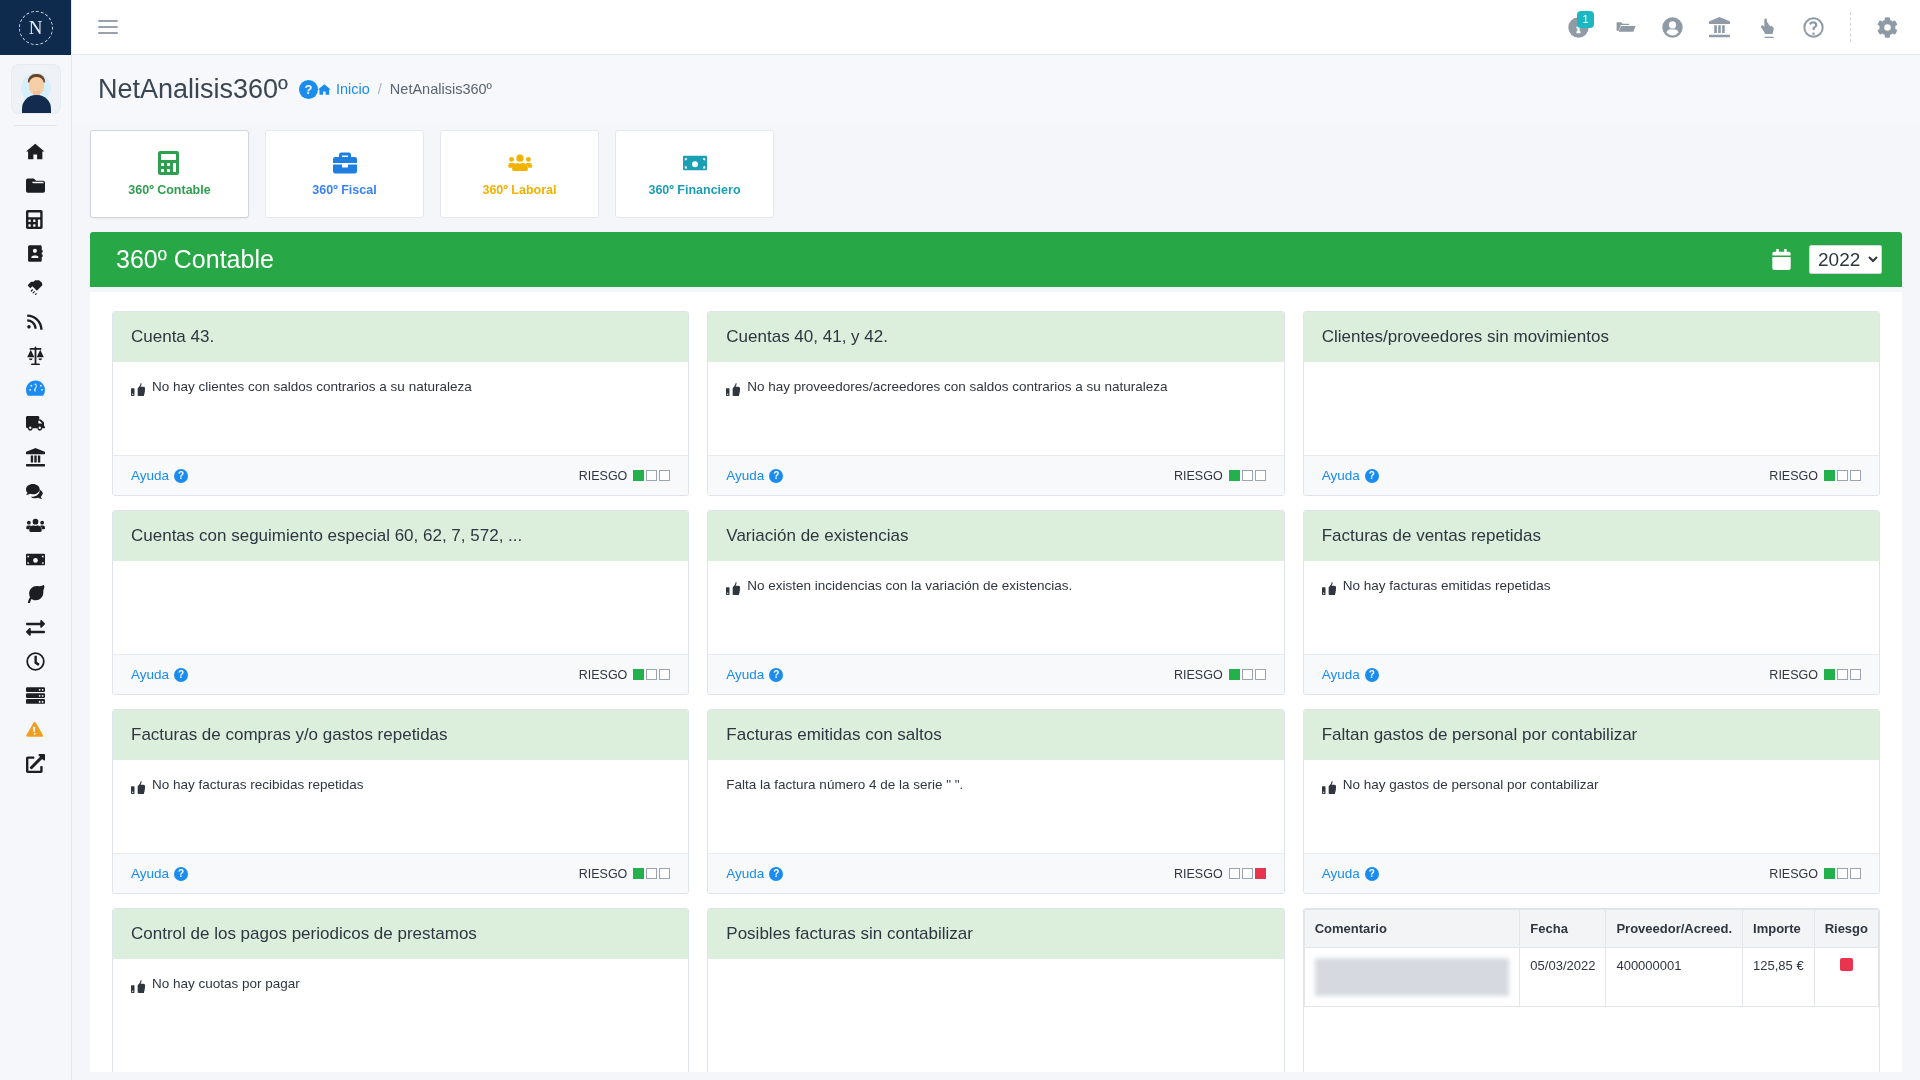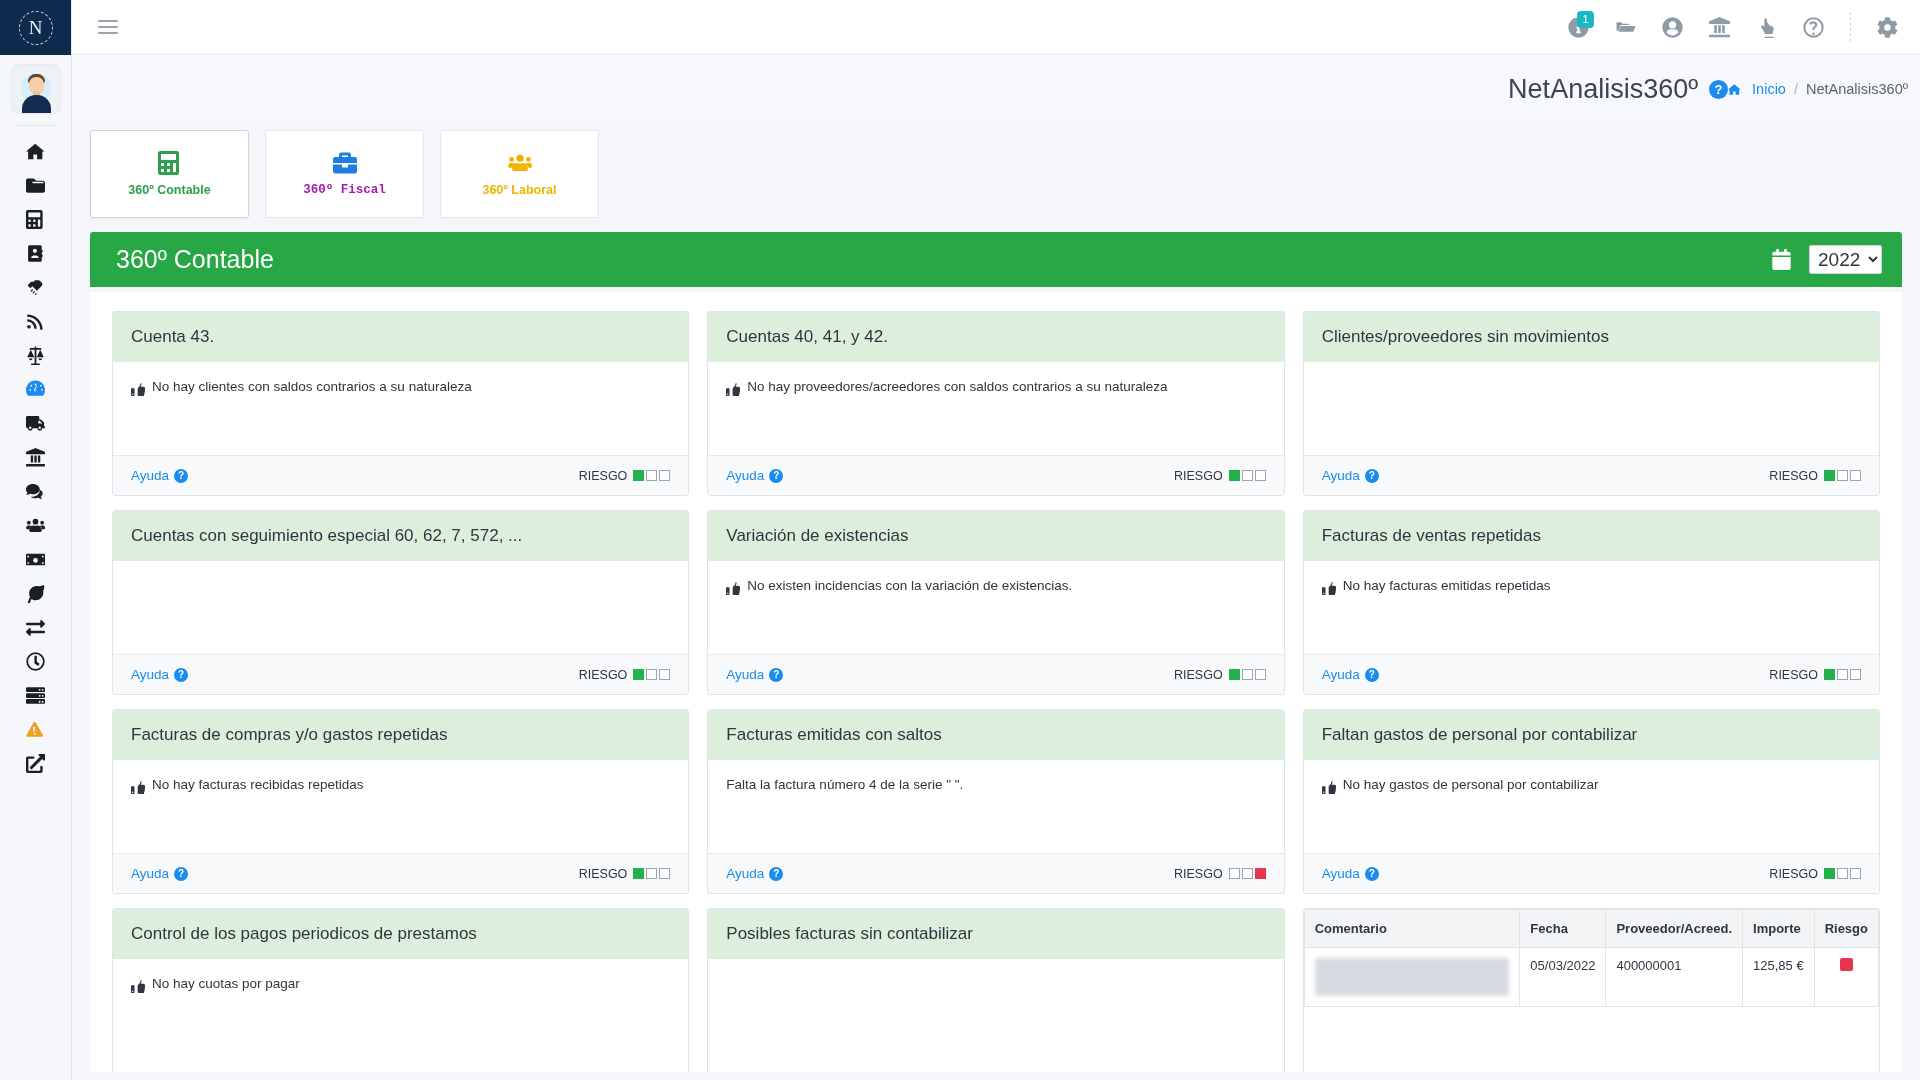--- a/index.html
+++ b/index.html
@@ -66,32 +66,32 @@
     background:#1bb8c4; color:#fff; border-radius:4px;
     font-size:11px; line-height:17px; text-align:center; padding:0 3px;
     font-family:"Liberation Sans", sans-serif;
   }
   .top-sep { width:1px; height:30px; border-left:1px dashed #cfd6de; }
 
   
   #page-head {
     position:absolute; left:72px; top:55px; width:1848px; height:68px;
     background:#f6f8fb; display:flex; align-items:center;
-    justify-content:flex-end; padding:0 12px 0 26px;
+    justify-content:flex-start; padding:0 30px 0 26px;
   }
   #page-title-wrap { display:flex; align-items:center; gap:11px; }
   #page-title { font-size:27px; font-weight:400; color:#3b4654; }
   .q-icon {
     width:19px; height:19px; border-radius:50%; background:#1a8cf0; color:#fff;
     font-size:13px; font-weight:bold; display:inline-flex;
     align-items:center; justify-content:center; cursor:pointer;
   }
   .q-icon.sm { width:14px; height:14px; font-size:10px; }
   #breadcrumb { display:flex; align-items:center; gap:8px; font-size:14.5px; }
-  #breadcrumb .bc-link { color:#1a8cf0; cursor:pointer; display:flex; align-items:center; gap:11px; }
+  #breadcrumb .bc-link { color:#1a8cf0; cursor:pointer; display:flex; align-items:center; gap:5px; }
   #breadcrumb .bc-link svg { width:13px; height:13px; fill:#1a8cf0; }
   #breadcrumb .sep { color:#aab3bd; }
   #breadcrumb .bc-cur { color:#5a6472; }
 
   
   #modules {
     position:absolute; left:90px; top:130px;
     display:flex; gap:16px;
   }
   .mod {
@@ -355,29 +355,37 @@
           </svg>
         </div>
         <div class="ml" style="color: rgb(46, 158, 79);">360º Contable</div>
       </div>
       <div class="mod">
         <div class="mi">
           <svg viewBox="0 0 512 512" style="fill: rgb(30, 127, 224);">
             <path d="M320 336a16 16 0 01-16 16h-96a16 16 0 01-16-16v-48H0v144a48 48 0 0048 48h416a48 48 0 0048-48V288H320zM464 128h-80V80a48 48 0 00-48-48H176a48 48 0 00-48 48v48H48a48 48 0 00-48 48v80h512v-80a48 48 0 00-48-48zm-144 0H192V96h128z"></path>
           </svg>
         </div>
-        <div class="ml" style="color: #a21caf; font-family: Liberation Mono, monospace;">360º Fiscal</div>
+        <div class="ml" style="color: #3b82f6;">360º Fiscal</div>
       </div>
       <div class="mod">
         <div class="mi">
           <svg viewBox="0 0 640 512" style="fill: rgb(242, 178, 0);">
             <path d="M96 224a64 64 0 110-128 64 64 0 010 128zm448 0a64 64 0 110-128 64 64 0 010 128zm32 32h-64a63 63 0 00-45 19 146 146 0 0175 109h66a32 32 0 0032-32v-32a64 64 0 00-64-64zM320 224a96 96 0 110-192 96 96 0 010 192zm66 32h-7a133 133 0 01-118 0h-7a143 143 0 00-144 144v24a48 48 0 0048 48h324a48 48 0 0048-48v-24a143 143 0 00-144-144zM181 275a63 63 0 00-45-19H72a64 64 0 00-64 64v32a32 32 0 0032 32h66a146 146 0 0175-109z"></path>
           </svg>
         </div>
         <div class="ml" style="color: rgb(242, 178, 0);">360º Laboral</div>
+      </div>
+      <div class="mod">
+        <div class="mi">
+          <svg viewBox="0 0 640 512" style="fill: rgb(27, 159, 181);">
+            <path d="M608 64H32A32 32 0 000 96v320a32 32 0 0032 32h576a32 32 0 0032-32V96a32 32 0 00-32-32zM48 400v-64a64 64 0 0164 64zm0-208v-64h64a64 64 0 01-64 64zm272 176a80 80 0 110-160 80 80 0 010 160zm272 32h-64a64 64 0 0164-64zm0-208a64 64 0 01-64-64h64z"></path>
+          </svg>
+        </div>
+        <div class="ml" style="color: rgb(27, 159, 181);">360º Financiero</div>
       </div>
     </div>
 
   <div id="banner" style="background: rgb(39, 167, 69);">
     <h2>360º Contable</h2>
     <div id="year-wrap">
       <span id="cal-icon">
         <svg viewBox="0 0 448 512">
             <path d="M12 192h424c6.6 0 12 5.4 12 12v260c0 26.5-21.5 48-48 48H48c-26.5 0-48-21.5-48-48V204c0-6.6 5.4-12 12-12zm436-44v-36c0-26.5-21.5-48-48-48h-48V12c0-6.6-5.4-12-12-12h-40c-6.6 0-12 5.4-12 12v52H160V12c0-6.6-5.4-12-12-12h-40c-6.6 0-12 5.4-12 12v52H48C21.5 64 0 85.5 0 112v36c0 6.6 5.4 12 12 12h424c6.6 0 12-5.4 12-12z"></path>
           </svg>

